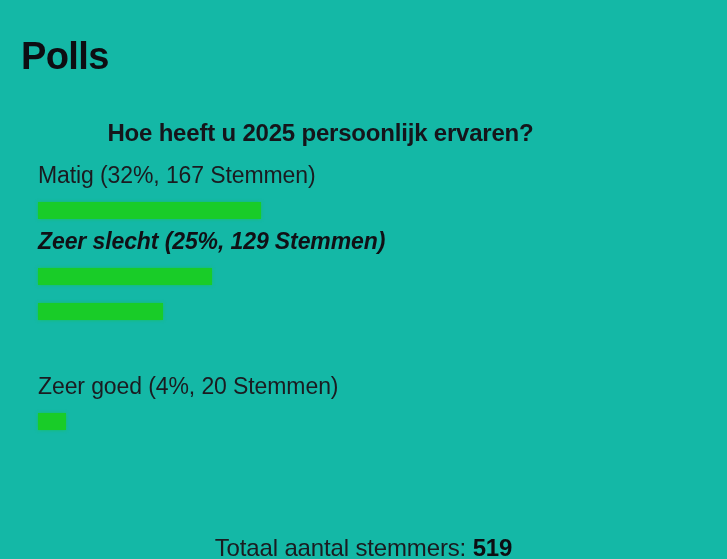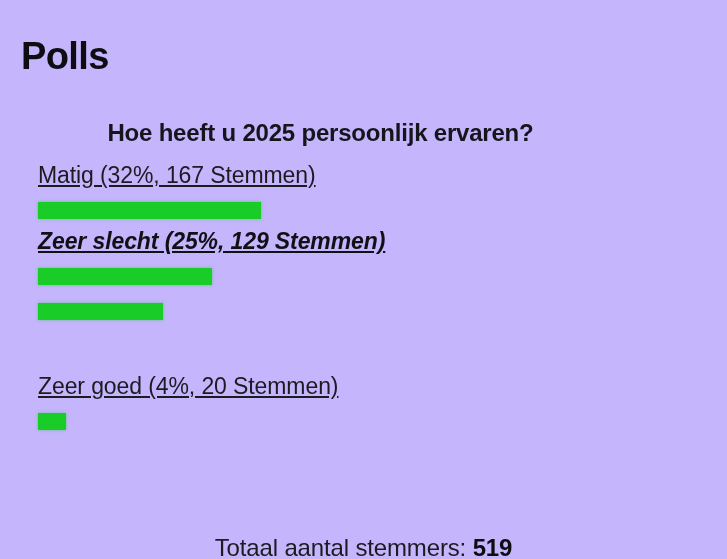--- a/index.html
+++ b/index.html
@@ -13,21 +13,21 @@
     overflow: hidden;
     font-family: "Liberation Sans", sans-serif;
     color: #15151b;
     -webkit-font-smoothing: antialiased;
   }
 
   .page {
     position: relative;
     width: 727px;
     height: 559px;
-    background: #c4b5fd;
+    background: #14b8a6;
   }
 
   
   .page-title {
     position: absolute;
     left: 21px;
     top: 8px;
     font-size: 38px;
     font-weight: 800;
     letter-spacing: -0.6px;
@@ -64,21 +64,20 @@
   }
 
   .result-label {
     font-size: 23px;
     font-weight: 400;
     line-height: 28px;
     letter-spacing: -0.1px;
     color: #1b1b20;
     white-space: nowrap;
     padding-top: 3px;
-    text-decoration: underline;
   }
 
   .result-row.is-voted .result-label {
     font-weight: 700;
     font-style: italic;
     color: #101015;
   }
 
   .bar-track {
     position: relative;

